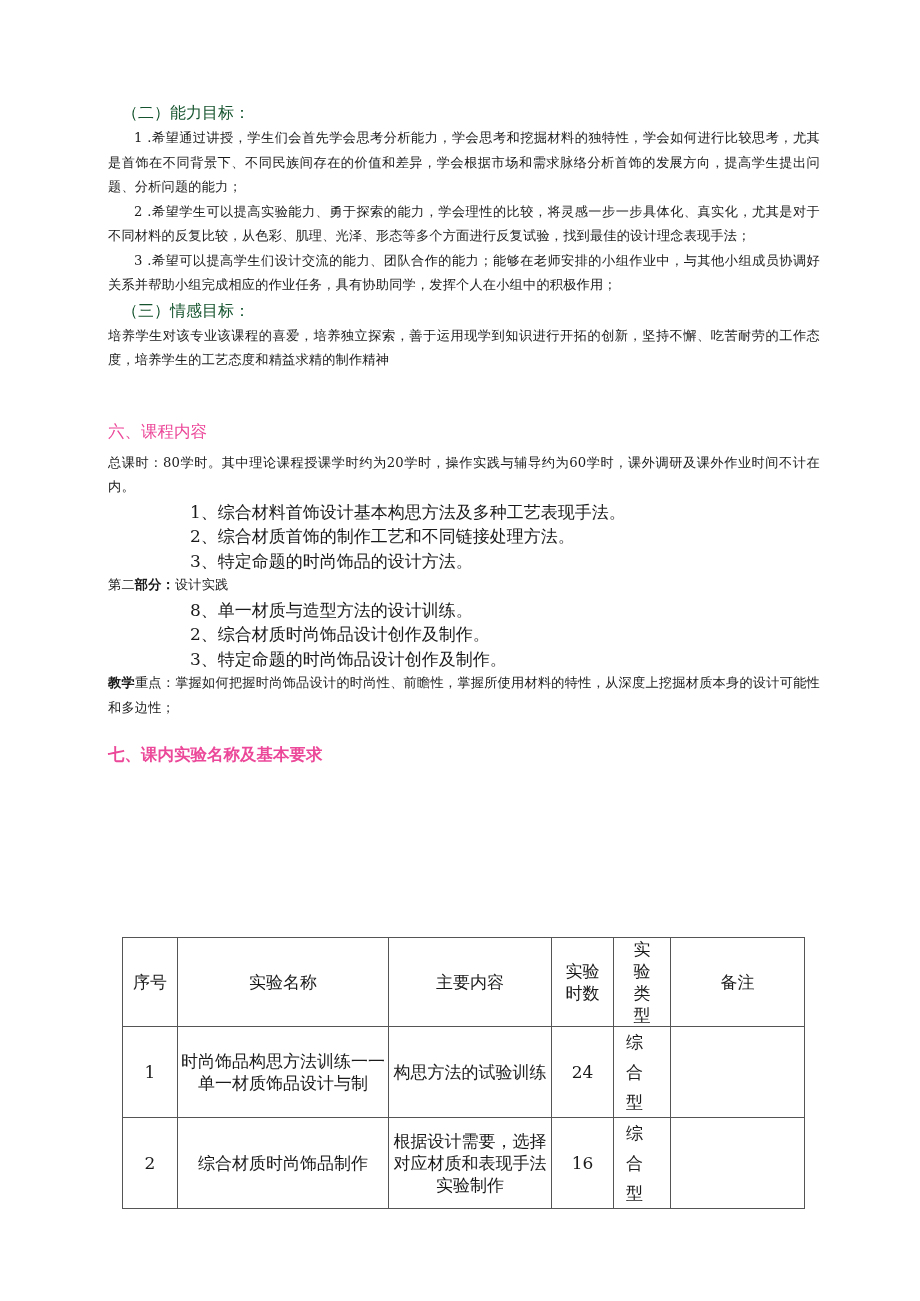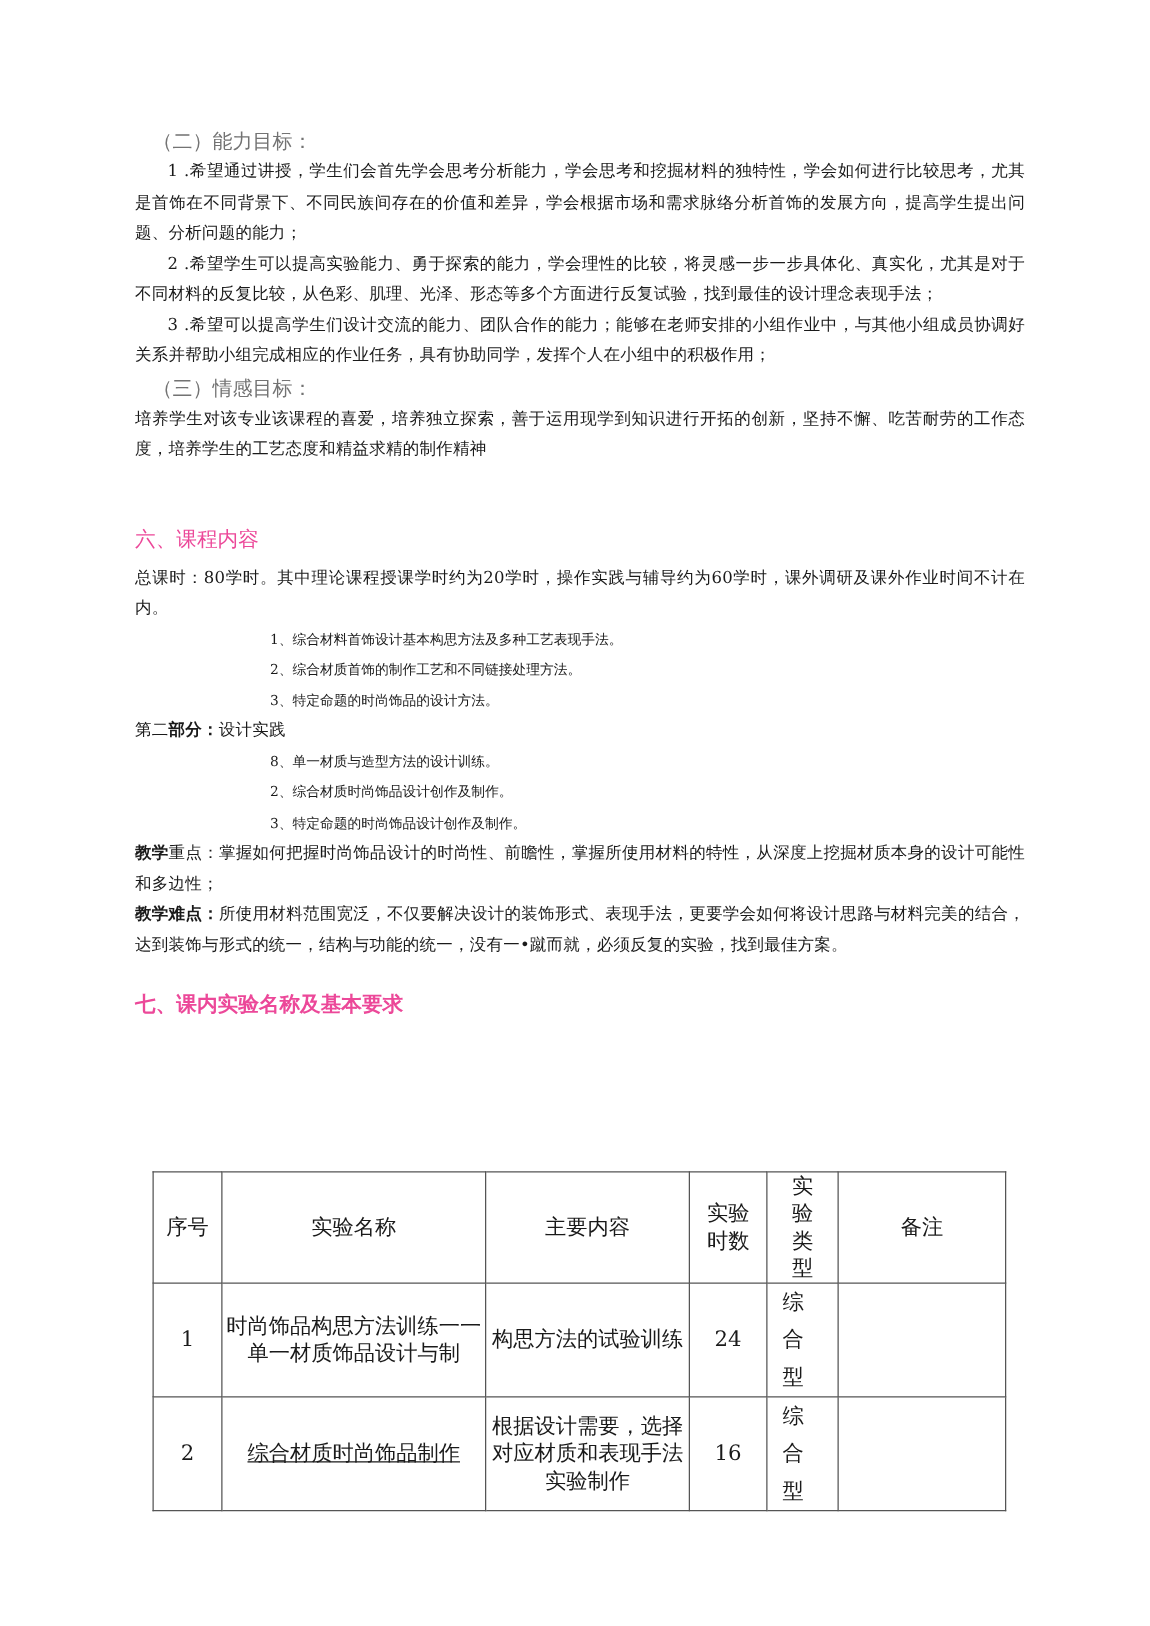--- a/index.html
+++ b/index.html
@@ -1,32 +1,32 @@
 <!DOCTYPE html>
 <html><head>
 <meta charset="utf-8">
 <style>
   html, body { margin: 0; padding: 0; background: #ffffff; }
   body { width: 920px; height: 1301px; position: relative; overflow: hidden;
          font-family: "DejaVu Serif", "Liberation Serif", serif; color: #1a1a1a; }
   .page { position: absolute; left: 108px; top: 100px; width: 712px; }
   .sub-heading { font-family: "DejaVu Sans", "Liberation Sans", sans-serif; font-size: 16px;
-                 line-height: 26px; margin: 0 0 0 14px; color: #737373; }
+                 line-height: 26px; margin: 0 0 0 14px; color: #14532d; }
   .para { font-size: 13.2px; line-height: 24.5px; margin: 0; text-align: justify; letter-spacing: 0.2px; }
   .indent { text-indent: 26px; }
   .sec-heading { font-family: "DejaVu Sans", "Liberation Sans", sans-serif; font-size: 16.5px;
                  line-height: 26px; margin: 0; color: #ec4899; }
   .sec-heading.bold { font-weight: bold; }
-  .list-item { font-size: 11px; line-height: 24.5px; margin: 0 0 0 108px; }
+  .list-item { font-size: 17px; line-height: 24.5px; margin: 0 0 0 82px; }
   .bold { font-weight: bold; }
   table.exp { position: absolute; left: 122px; top: 937px; border-collapse: collapse;
               font-size: 17px; line-height: 22px; }
   table.exp td, table.exp th { border: 1px solid #555; text-align: center; vertical-align: middle;
               font-weight: normal; padding: 0 2px; }
-  .lefttxt { text-align: center; text-decoration: underline; }
+  .lefttxt { text-align: center; }
   .typecell { text-align: left !important; padding-left: 12px !important; line-height: 30px !important; }
 </style>
 </head>
 <body>
 
 <div class="page">
   <p class="sub-heading">（二）能力目标：</p>
   <p class="para indent">1 .希望通过讲授，学生们会首先学会思考分析能力，学会思考和挖掘材料的独特性，学会如何进行比较思考，尤其是首饰在不同背景下、不同民族间存在的价值和差异，学会根据市场和需求脉络分析首饰的发展方向，提高学生提出问题、分析问题的能力；</p>
   <p class="para indent">2 .希望学生可以提高实验能力、勇于探索的能力，学会理性的比较，将灵感一步一步具体化、真实化，尤其是对于不同材料的反复比较，从色彩、肌理、光泽、形态等多个方面进行反复试验，找到最佳的设计理念表现手法；</p>
   <p class="para indent">3 .希望可以提高学生们设计交流的能力、团队合作的能力；能够在老师安排的小组作业中，与其他小组成员协调好关系并帮助小组完成相应的作业任务，具有协助同学，发挥个人在小组中的积极作用；</p>
@@ -42,21 +42,20 @@
   <p class="list-item">1、综合材料首饰设计基本构思方法及多种工艺表现手法。</p>
   <p class="list-item">2、综合材质首饰的制作工艺和不同链接处理方法。</p>
   <p class="list-item">3、特定命题的时尚饰品的设计方法。</p>
 
   <p class="para"><span>第二</span><span class="bold">部分：</span><span>设计实践</span></p>
   <p class="list-item">8、单一材质与造型方法的设计训练。</p>
   <p class="list-item">2、综合材质时尚饰品设计创作及制作。</p>
   <p class="list-item">3、特定命题的时尚饰品设计创作及制作。</p>
 
   <p class="para"><span class="bold">教学</span><span>重点：掌握如何把握时尚饰品设计的时尚性、前瞻性，掌握所使用材料的特性，从深度上挖掘材质本身的设计可能性和多边性；</span></p>
-  <p class="para"><span class="bold">教学难点：</span><span>所使用材料范围宽泛，不仅要解决设计的装饰形式、表现手法，更要学会如何将设计思路与材料完美的结合，达到装饰与形式的统一，结构与功能的统一，没有一•蹴而就，必须反复的实验，找到最佳方案。</span></p>
 
   <div style="height:22px"></div>
   <p class="sec-heading bold">七、课内实验名称及基本要求</p>
 </div>
 
 <table class="exp">
   <colgroup>
     <col style="width:55px">
       <col style="width:211px">
       <col style="width:163px">

